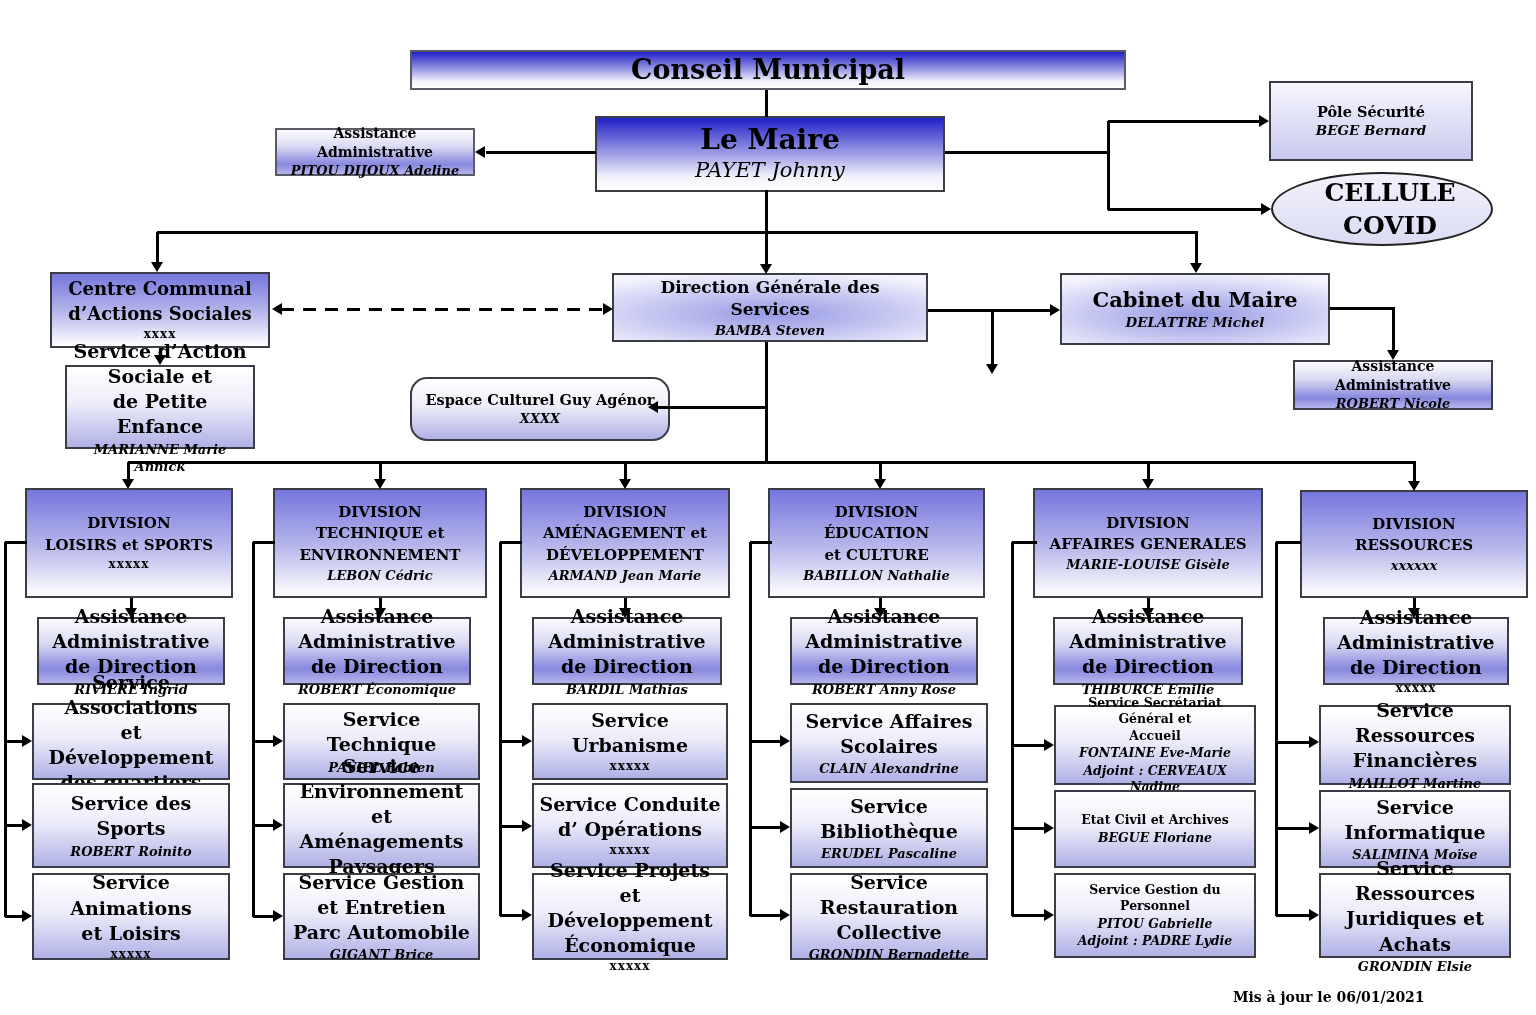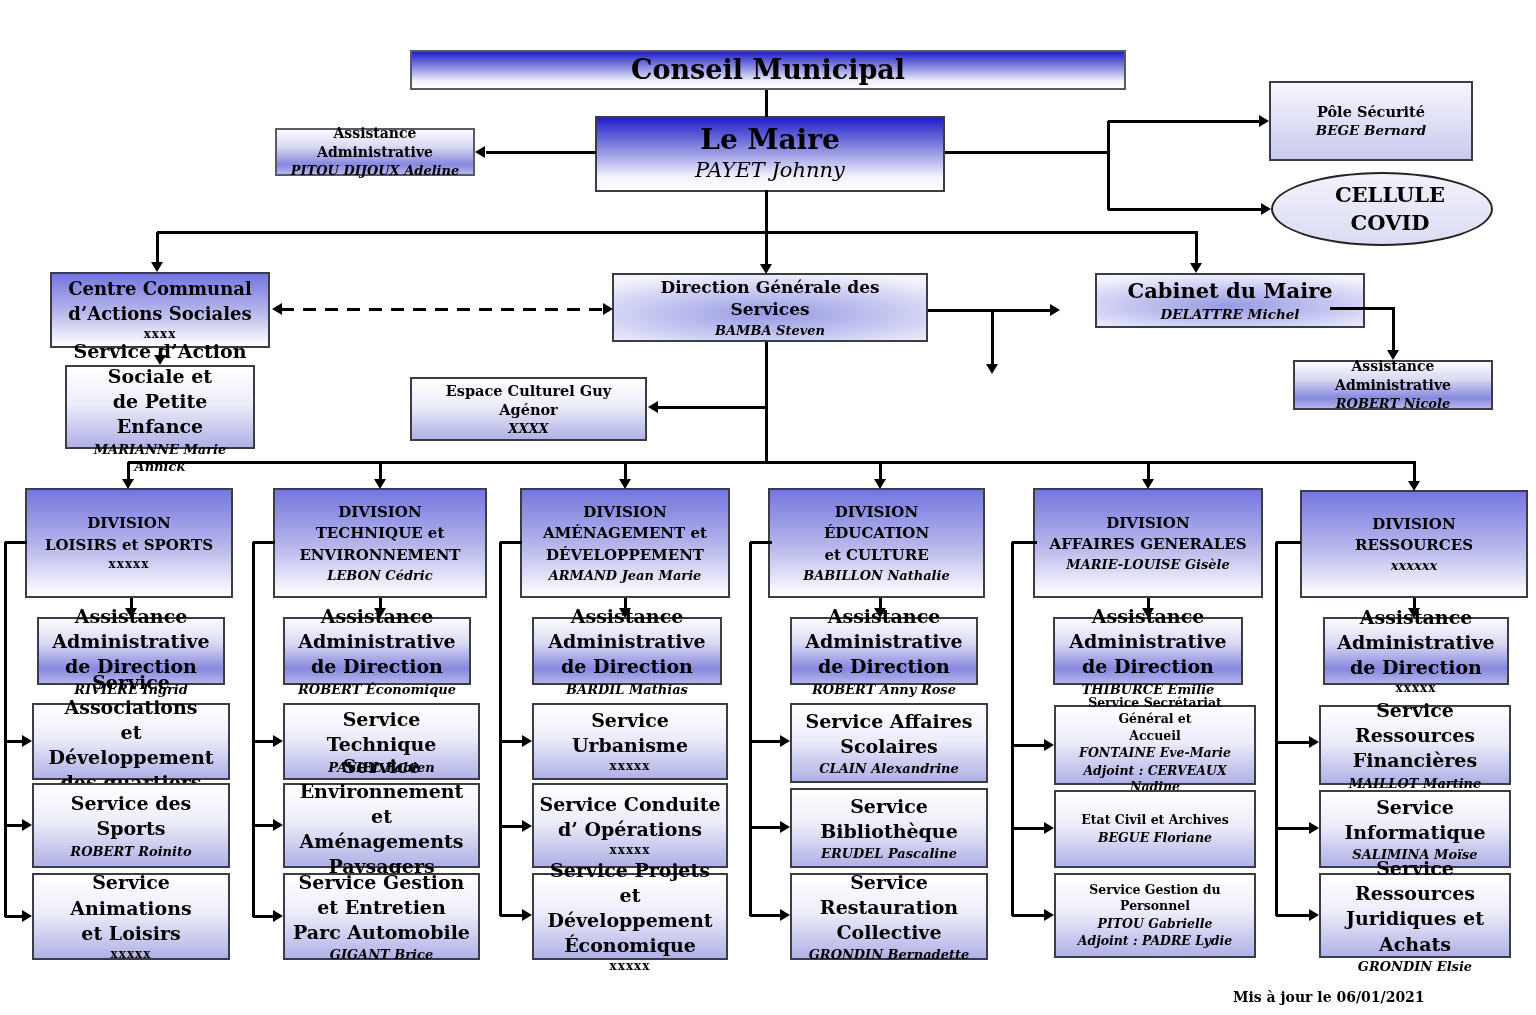--- a/index.html
+++ b/index.html
@@ -50,46 +50,46 @@
     <div class="t" style="font-size:14px;">Assistance Administrative</div>
     <div class="nm">PITOU DIJOUX Adeline</div>
   </div>
 
   <div class="box grad-light" style="left:1269px;top:81px;width:204px;height:80px;">
     <div class="t" style="font-size:14.5px;">Pôle Sécurité</div>
     <div class="nm" style="font-size:13.5px;">BEGE Bernard</div>
   </div>
 
   <div class="box ellipse" style="left:1271px;top:172px;width:222px;height:74px;">
-    <div class="t" style="font-size:21px;margin-left:16px;">CELLULE COVID</div>
+    <div class="t" style="font-size:25px;margin-left:16px;">CELLULE COVID</div>
   </div>
 
   <div class="box grad-div" style="left:50px;top:272px;width:220px;height:76px;">
     <div class="t" style="font-size:18px;line-height:1.35;">Centre Communal
 d’Actions Sociales</div>
     <div class="sub">xxxx</div>
   </div>
 
   <div class="box grad-mid" style="left:612px;top:273px;width:316px;height:69px;">
     <div class="t" style="font-size:17px;">Direction Générale des Services</div>
     <div class="nm">BAMBA Steven</div>
   </div>
 
-  <div class="box grad-mid" style="left:1060px;top:273px;width:270px;height:55px;margin-left:35px;">
+  <div class="box grad-mid" style="left:1060px;top:273px;width:270px;height:72px;">
     <div class="t" style="font-size:21px;">Cabinet du Maire</div>
     <div class="nm" style="font-size:13.5px;">DELATTRE Michel</div>
   </div>
 
   <div class="box grad-serv" style="left:65px;top:365px;width:190px;height:84px;">
     <div class="t">Service d’Action Sociale et
 de Petite Enfance</div>
     <div class="nm">MARIANNE Marie Annick</div>
   </div>
 
-  <div class="box grad-serv" style="left:410px;top:377px;width:237px;height:64px;">
+  <div class="box grad-serv" style="left:410px;top:377px;width:260px;height:64px;border-radius:17px;">
     <div class="t" style="font-size:14.5px;">Espace Culturel Guy Agénor</div>
     <div class="nm">XXXX</div>
   </div>
 
 
   <div class="box grad-band" style="left:1293px;top:360px;width:200px;height:50px;">
     <div class="t" style="font-size:14px;">Assistance Administrative</div>
     <div class="nm">ROBERT Nicole</div>
   </div>
 

